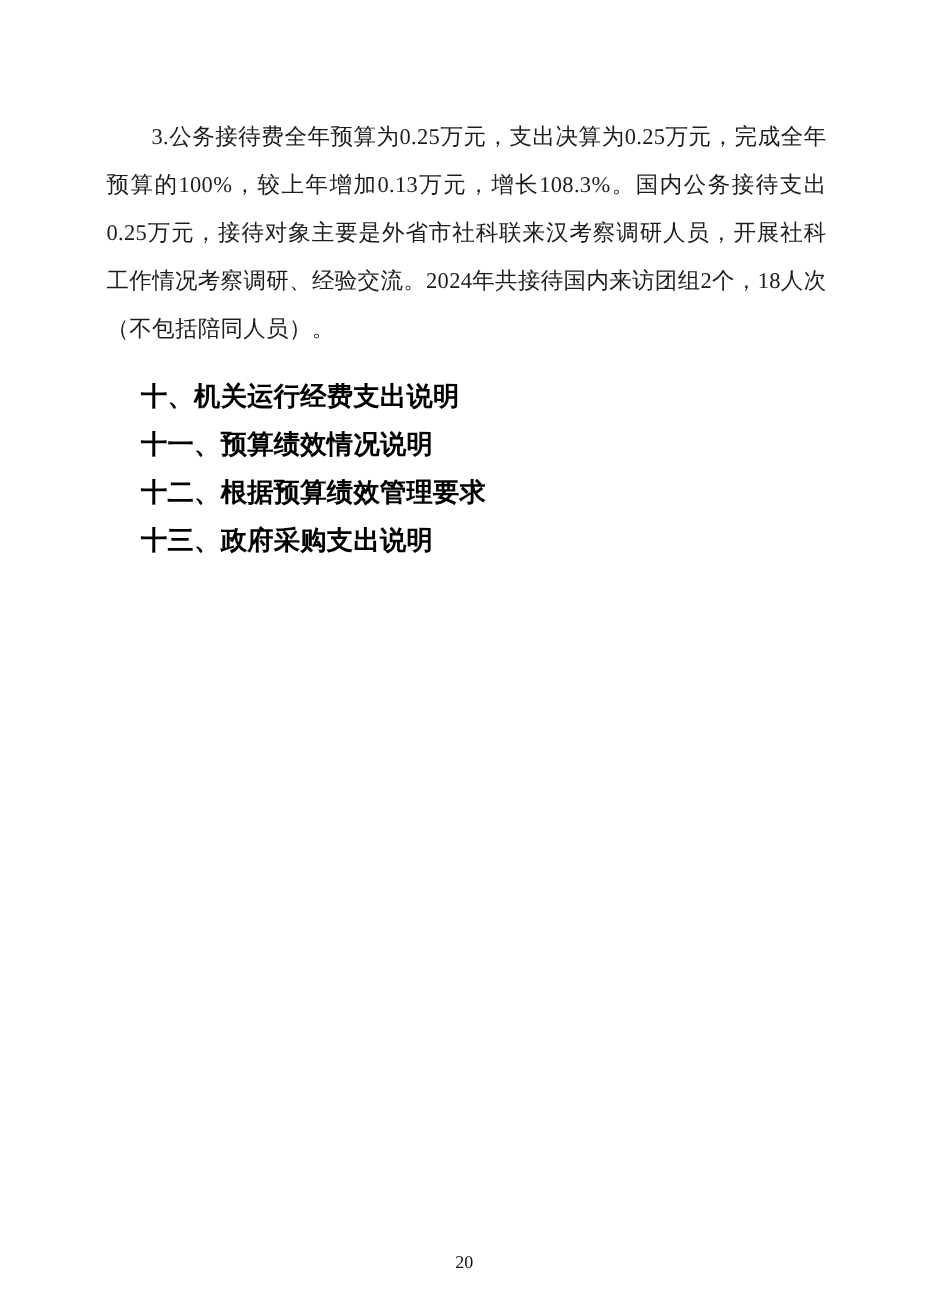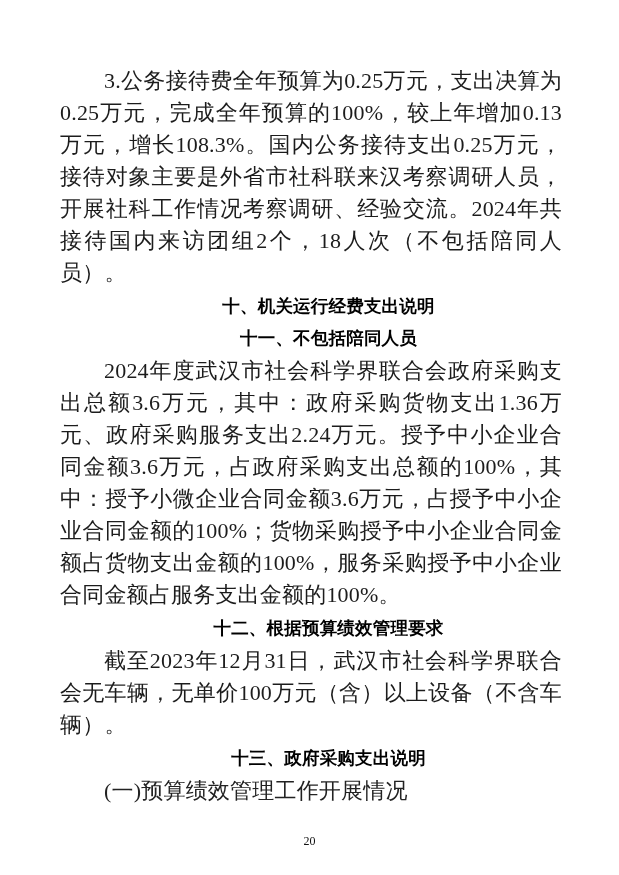--- a/index.html
+++ b/index.html
@@ -16,35 +16,35 @@
     font-family: "Liberation Serif", "DejaVu Serif", serif;
     color: #1c1c1c;
   }
   .content {
     position: absolute;
     top: 64px;
     left: 59px;
     right: 56px;
   }
   .para {
-    margin: 1px;
-    font-size: 22px;
+    margin: 12px;
+    font-size: 15px;
     line-height: 32px;
     text-align: justify;
     text-indent: 2em;
     letter-spacing: 0.2px;
     color: #1c1c1c;
   }
   .heading {
     margin: 0;
     font-family: "Liberation Sans", "DejaVu Sans", sans-serif;
     font-weight: 700;
     font-size: 17.5px;
     line-height: 32px;
-    text-align: center;
+    text-align: left;
     text-indent: 2em;
     letter-spacing: 0.2px;
     color: #000000;
   }
   .kai {
     color: #222222;
   }
   .page-number {
     position: absolute;
     bottom: 26px;
@@ -56,22 +56,19 @@
     color: #111111;
   }
 </style>
 </head>
 <body>
 
 <div class="page">
   <div class="content">
     <p class="para">3.公务接待费全年预算为0.25万元，支出决算为0.25万元，完成全年预算的100%，较上年增加0.13万元，增长108.3%。国内公务接待支出0.25万元，接待对象主要是外省市社科联来汉考察调研人员，开展社科工作情况考察调研、经验交流。2024年共接待国内来访团组2个，18人次（不包括陪同人员）。</p>
     <p class="heading">十、机关运行经费支出说明</p>
-    <p class="heading">十一、不包括陪同人员</p>
-    <p class="para">2024年度武汉市社会科学界联合会政府采购支出总额3.6万元，其中：政府采购货物支出1.36万元、政府采购服务支出2.24万元。授予中小企业合同金额3.6万元，占政府采购支出总额的100%，其中：授予小微企业合同金额3.6万元，占授予中小企业合同金额的100%；货物采购授予中小企业合同金额占货物支出金额的100%，服务采购授予中小企业合同金额占服务支出金额的100%。</p>
+    <p class="heading">十一、预算绩效情况说明</p>
     <p class="heading">十二、根据预算绩效管理要求</p>
-    <p class="para">截至2023年12月31日，武汉市社会科学界联合会无车辆，无单价100万元（含）以上设备（不含车辆）。</p>
     <p class="heading">十三、政府采购支出说明</p>
-    <p class="para kai">(一)预算绩效管理工作开展情况</p>
   </div>
 
   <div class="page-number">20</div>
 </div>
 
 </body></html>

